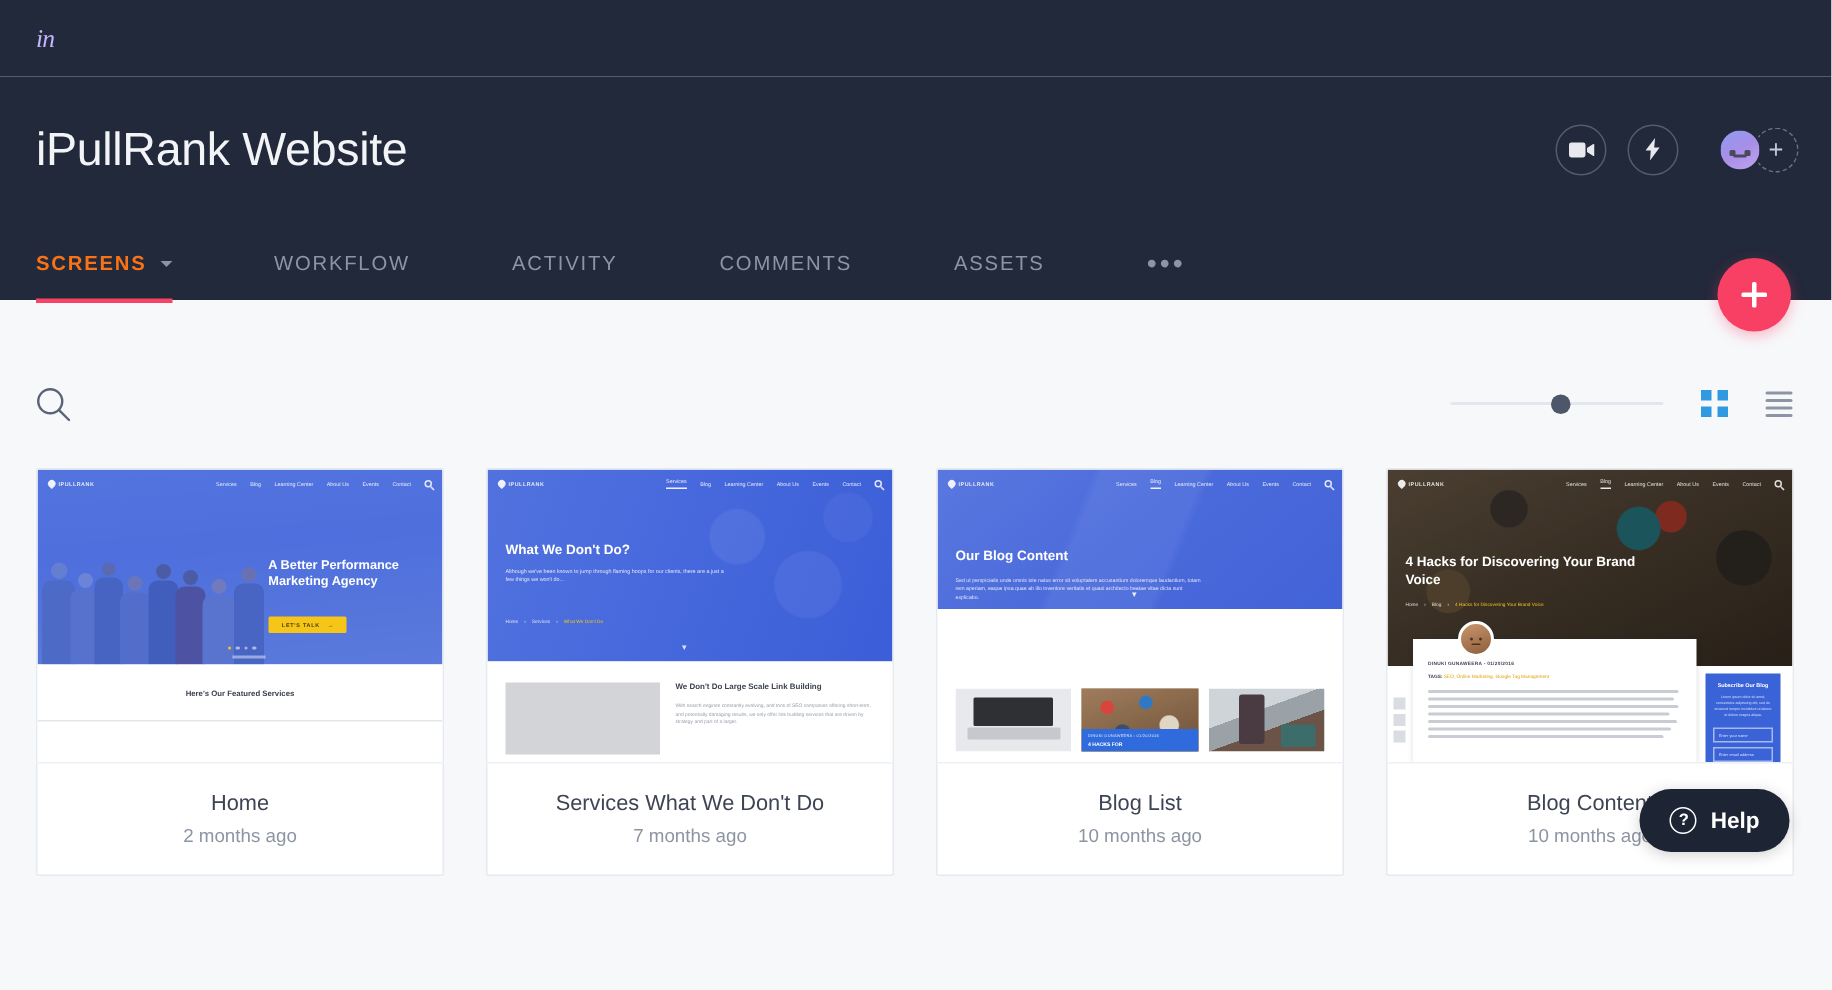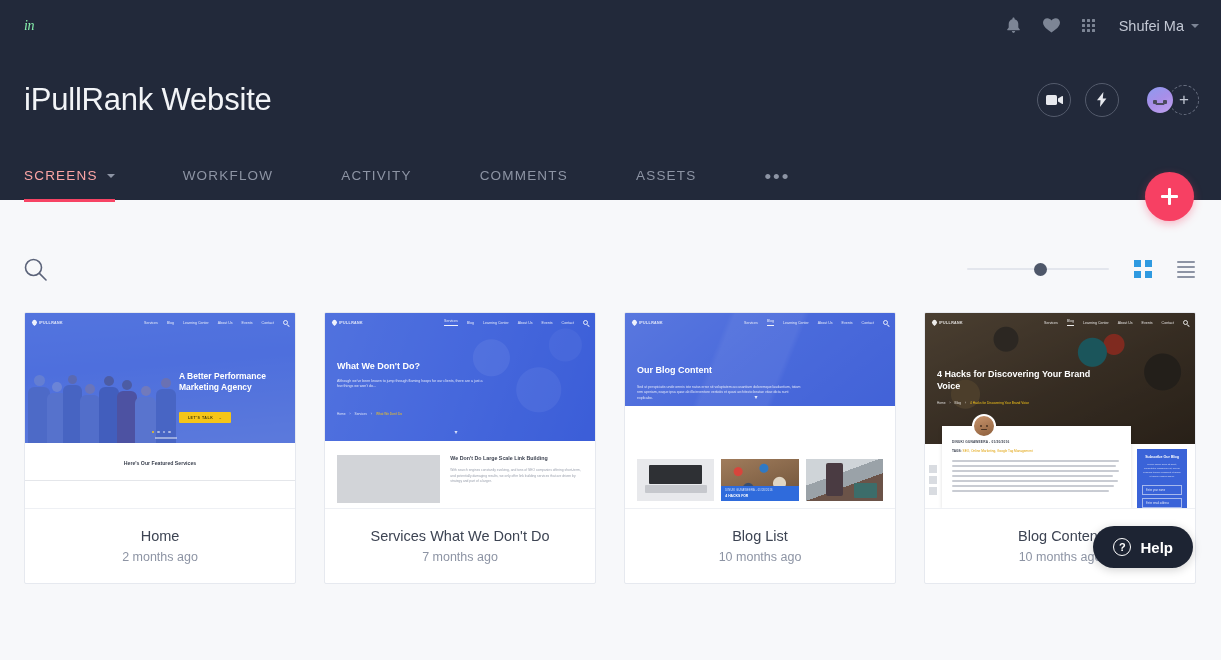--- a/index.html
+++ b/index.html
@@ -17,22 +17,22 @@
     background: #22293a;
     display: flex;
     align-items: center;
     padding: 0 22px 0 24px;
     position: relative;
     z-index: 5;
   }
   .logo-in {
     font-family: "Liberation Serif", serif;
     font-style: italic;
-    font-size: 14px;
-    color: #86efac;
+    font-size: 17px;
+    color: #c4b5fd;
     letter-spacing: -0.5px;
     margin-right: 48px;
     user-select: none;
   }
   .topnav-links { display: flex; align-items: center; gap: 44px; }
   .topnav-link {
     font-size: 14.5px;
     color: #9aa1b1;
     letter-spacing: 0.1px;
     cursor: pointer;
@@ -158,21 +158,21 @@
   .tab {
     font-size: 13.5px;
     letter-spacing: 1.2px;
     color: #8d94a4;
     padding: 0 0 17px 0;
     margin-right: 68px;
     cursor: pointer;
     position: relative;
     display: flex; align-items: center; gap: 9px;
   }
-  .tab.active { color: #fca5a5; }
+  .tab.active { color: #f97316; font-weight: bold; }
   .tab.active::after {
     content: "";
     position: absolute;
     left: 0; right: 0; bottom: -2px;
     height: 3px;
     background: #f74464;
   }
   .tab .tcaret {
     width: 0; height: 0;
     border-left: 4px solid transparent;
@@ -375,48 +375,20 @@
   }
   .stage { position: relative; }
 </style>
 </head>
 <body>
 
 <div class="stage">
 
   <div class="topnav">
     <div class="logo-in">in</div>
-    <div class="topnav-right">
-      <span class="nav-ic">
-        <svg width="15" height="17" viewBox="0 0 15 17" fill="currentColor">
-            <path d="M7.5 0.6c-.6 0-1.1.5-1.1 1.1v.5C4.2 2.7 2.7 4.6 2.7 7v3.4l-1.5 2.1c-.2.3 0 .7.4.7h11.8c.4 0 .6-.4.4-.7l-1.5-2.1V7c0-2.4-1.5-4.3-3.7-4.8v-.5c0-.6-.5-1.1-1.1-1.1z"></path>
-            <path d="M5.8 14.1c.2 1.2 1.2 1.9 1.7 1.9s1.5-.7 1.7-1.9H5.8z"></path>
-          </svg>
-      </span>
-      <span class="nav-ic">
-        <svg width="17" height="15" viewBox="0 0 17 15" fill="currentColor">
-            <path d="M8.5 14.4C8.5 14.4 0 9.6 0 4.8 0 2.2 1.9.3 4.4.3c1.7 0 3.2.9 4.1 2.3C9.4 1.2 10.9.3 12.6.3 15.1.3 17 2.2 17 4.8c0 4.8-8.5 9.6-8.5 9.6z"></path>
-          </svg>
-      </span>
-      <span class="grid-dots">
-        <i></i>
-          <i></i>
-          <i></i>
-          <i></i>
-          <i></i>
-          <i></i>
-          <i></i>
-          <i></i>
-          <i></i>
-      </span>
-      <span class="user-menu">
-        <span>Shufei Ma</span>
-        <span class="caret-down"></span>
-      </span>
-    </div>
   </div>
 
   <div class="proj-header">
     <h1 class="proj-title">iPullRank Website</h1>
     <div class="proj-actions">
       <button class="round-btn">
         <svg width="17" height="12" viewBox="0 0 17 12" fill="currentColor">
             <rect x="0" y="1" width="11" height="10" rx="1.6"></rect>
             <path d="M12 4.6l4.2-2.6c.4-.2.8 0 .8.5v7c0 .5-.4.7-.8.5L12 7.4z"></path>
           </svg>

